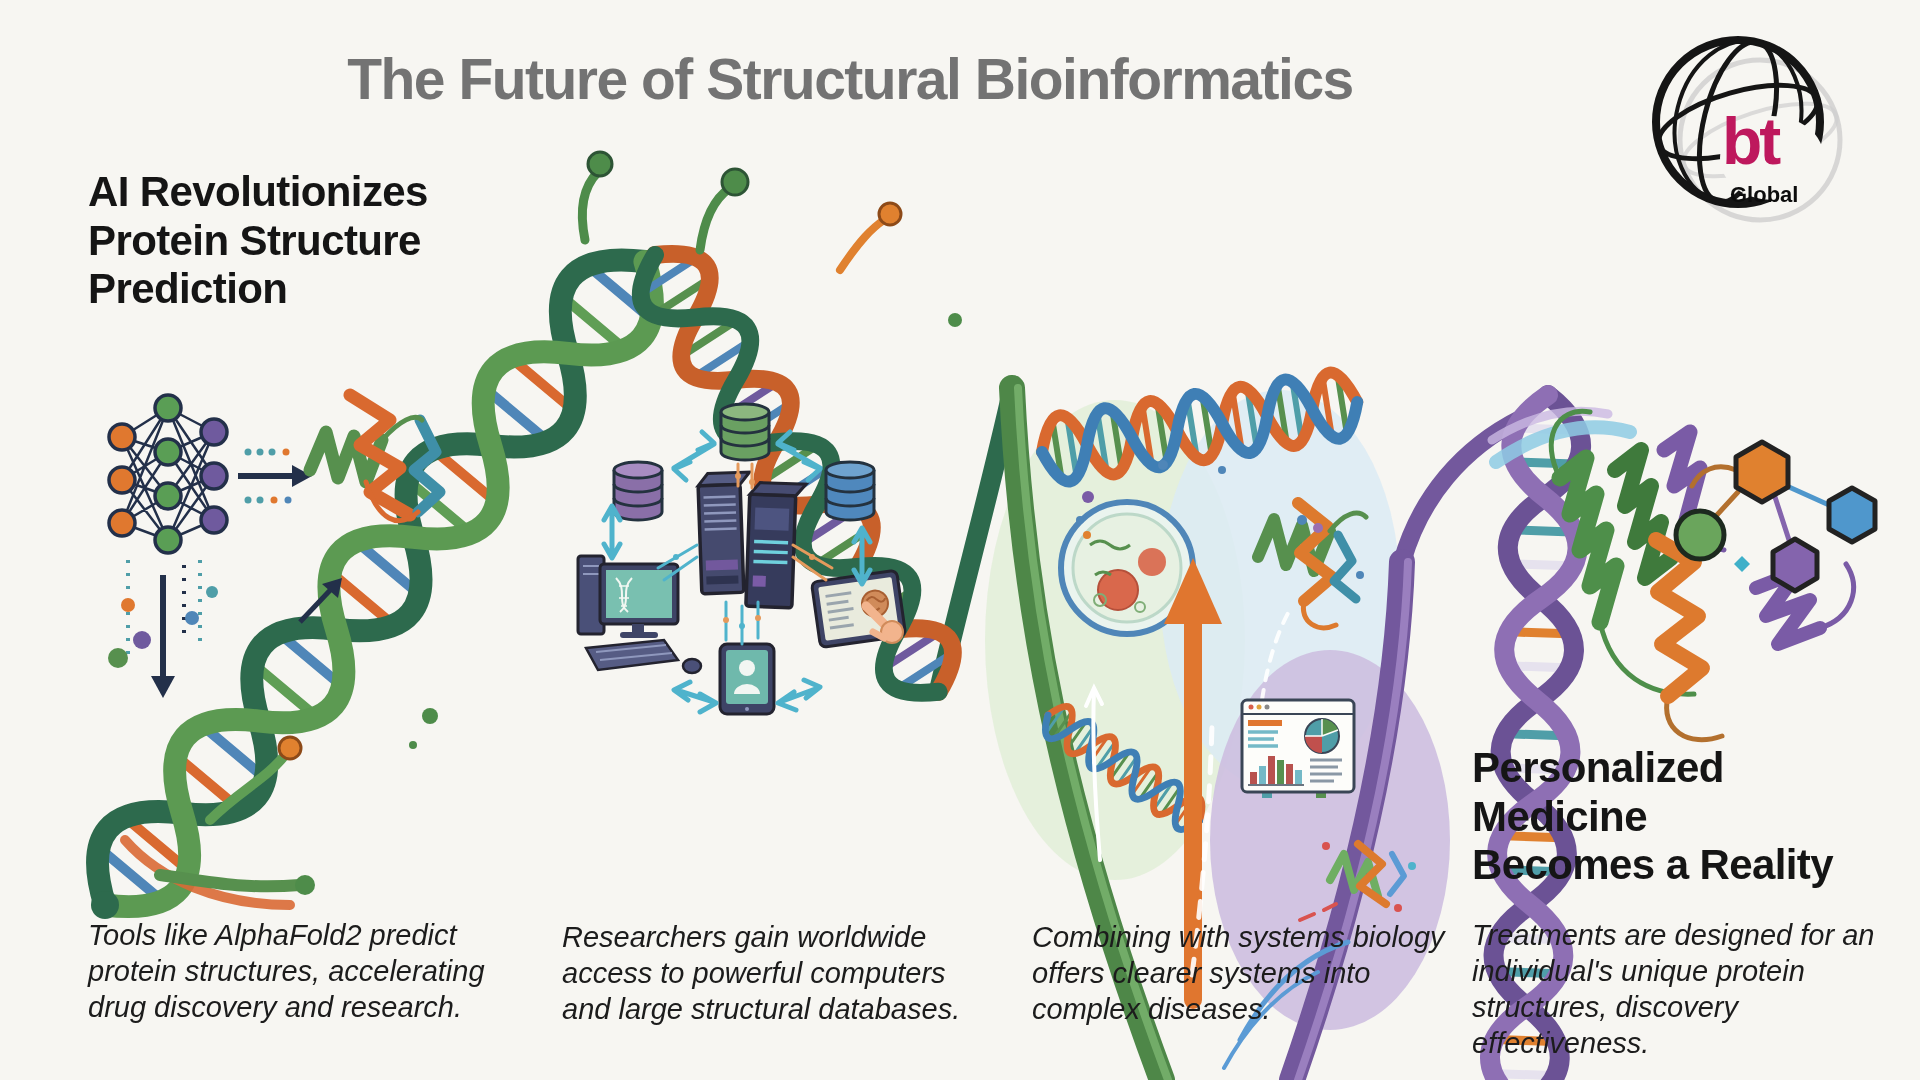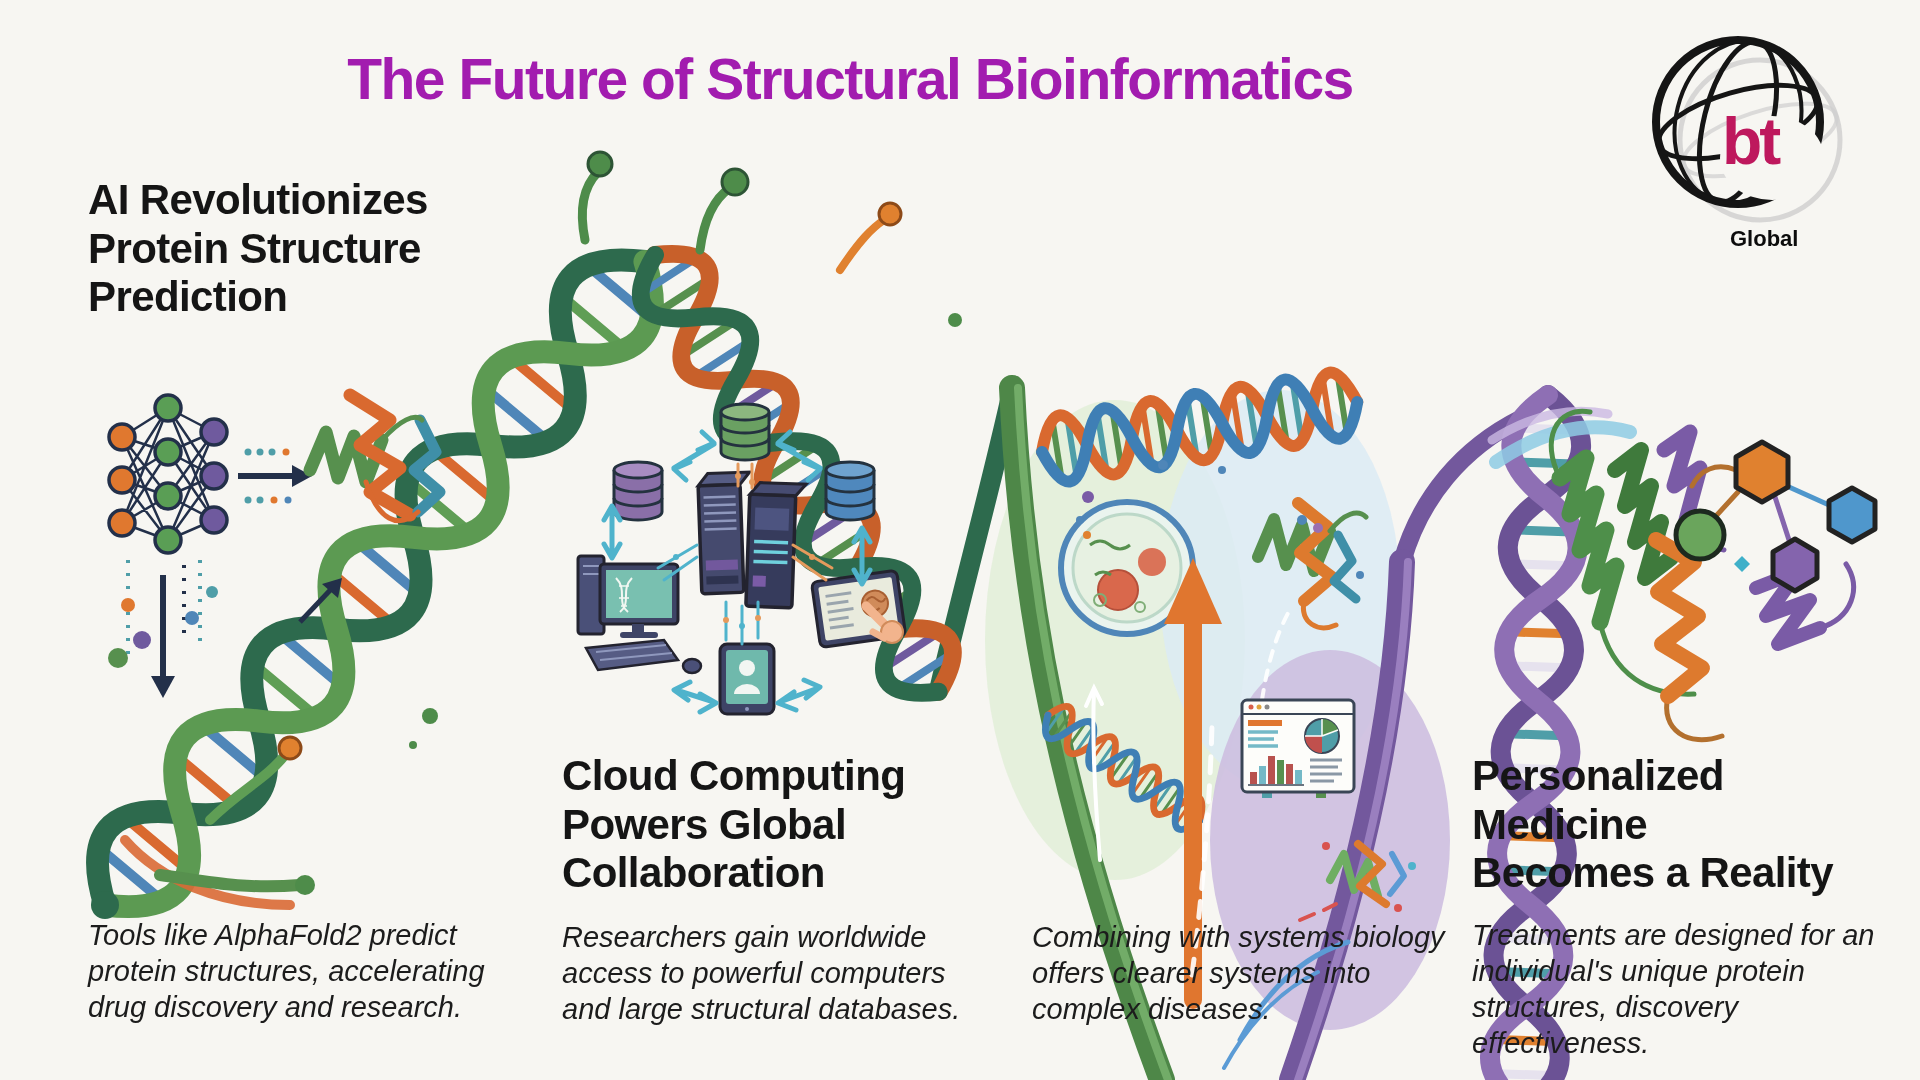--- a/index.html
+++ b/index.html
@@ -1,27 +1,27 @@
 <!DOCTYPE html>
 <html><head>
 <meta charset="utf-8">
 <style>
   html,body{margin:0;padding:0;background:#e8e6e2;}
   .canvas{position:relative;width:1920px;height:1080px;background:#f7f6f2;overflow:hidden;
           font-family:"Liberation Sans",sans-serif;color:#141414;}
   .artwork{position:absolute;left:0;top:0;width:1920px;height:1080px;}
   .title{position:absolute;top:46px;left:0;width:1700px;text-align:center;
-         font-size:57px;font-weight:800;letter-spacing:-1.5px;color:#a21caf;}
+         font-size:57px;font-weight:800;letter-spacing:-1.5px;color:#737373;}
   .heading{position:absolute;font-size:42px;font-weight:800;line-height:1.16;
-           letter-spacing:-0.6px;color:#151515;white-space:pre-line;margin-top:8px;}
+           letter-spacing:-0.6px;color:#151515;white-space:pre-line;}
   .body-text{position:absolute;font-size:29px;font-weight:400;line-height:1.24;
              color:#1c1c1c;white-space:pre-line;font-style:italic;}
   .logo-bt{position:absolute;left:1722px;top:108px;font-size:66px;font-weight:800;
            letter-spacing:-3px;color:#be185d;line-height:1;}
-  .logo-global{position:absolute;left:1730px;top:182px;font-size:22px;font-weight:700;color:#0c0c0c;margin-top:44px;}
+  .logo-global{position:absolute;left:1730px;top:182px;font-size:22px;font-weight:700;color:#0c0c0c;}
 </style>
 </head>
 <body>
 
 <div class="canvas">
 
 <svg class="artwork" viewBox="0 0 1920 1080">
   <defs>
     <path id="wave-a" vector-effect="non-scaling-stroke" fill="none" stroke-linecap="round" d="M0,0 C40,-62 80,-62 120,0 C160,62 200,62 240,0 C280,-62 320,-62 360,0 C400,62 440,62 480,0 C520,-62 560,-62 600,0 C640,62 680,62 720,0 C760,-62 800,-62 840,0"></path>
     <path id="wave-b" vector-effect="non-scaling-stroke" fill="none" stroke-linecap="round" d="M0,0 C40,62 80,62 120,0 C160,-62 200,-62 240,0 C280,62 320,62 360,0 C400,-62 440,-62 480,0 C520,62 560,62 600,0 C640,-62 680,-62 720,0 C760,62 800,62 840,0"></path>
@@ -374,23 +374,20 @@
 
 <div class="title">The Future of Structural Bioinformatics</div>
 
 <div class="heading" style="left:88px;top:168px;">AI Revolutionizes
 Protein Structure
 Prediction</div>
 <div class="body-text" style="left:88px;top:918px;">Tools like AlphaFold2 predict
 protein structures, accelerating
 drug discovery and research.</div>
 
-<div class="heading" style="left:562px;top:744px;">Cloud Computing
-Powers Global
-Collaboration</div>
 <div class="body-text" style="left:562px;top:920px;">Researchers gain worldwide
 access to powerful computers
 and large structural databases.</div>
 
 <div class="body-text" style="left:1032px;top:920px;">Combining with systems biology
 offers clearer systems into
 complex diseases.</div>
 
 <div class="heading" style="left:1472px;top:744px;">Personalized
 Medicine

